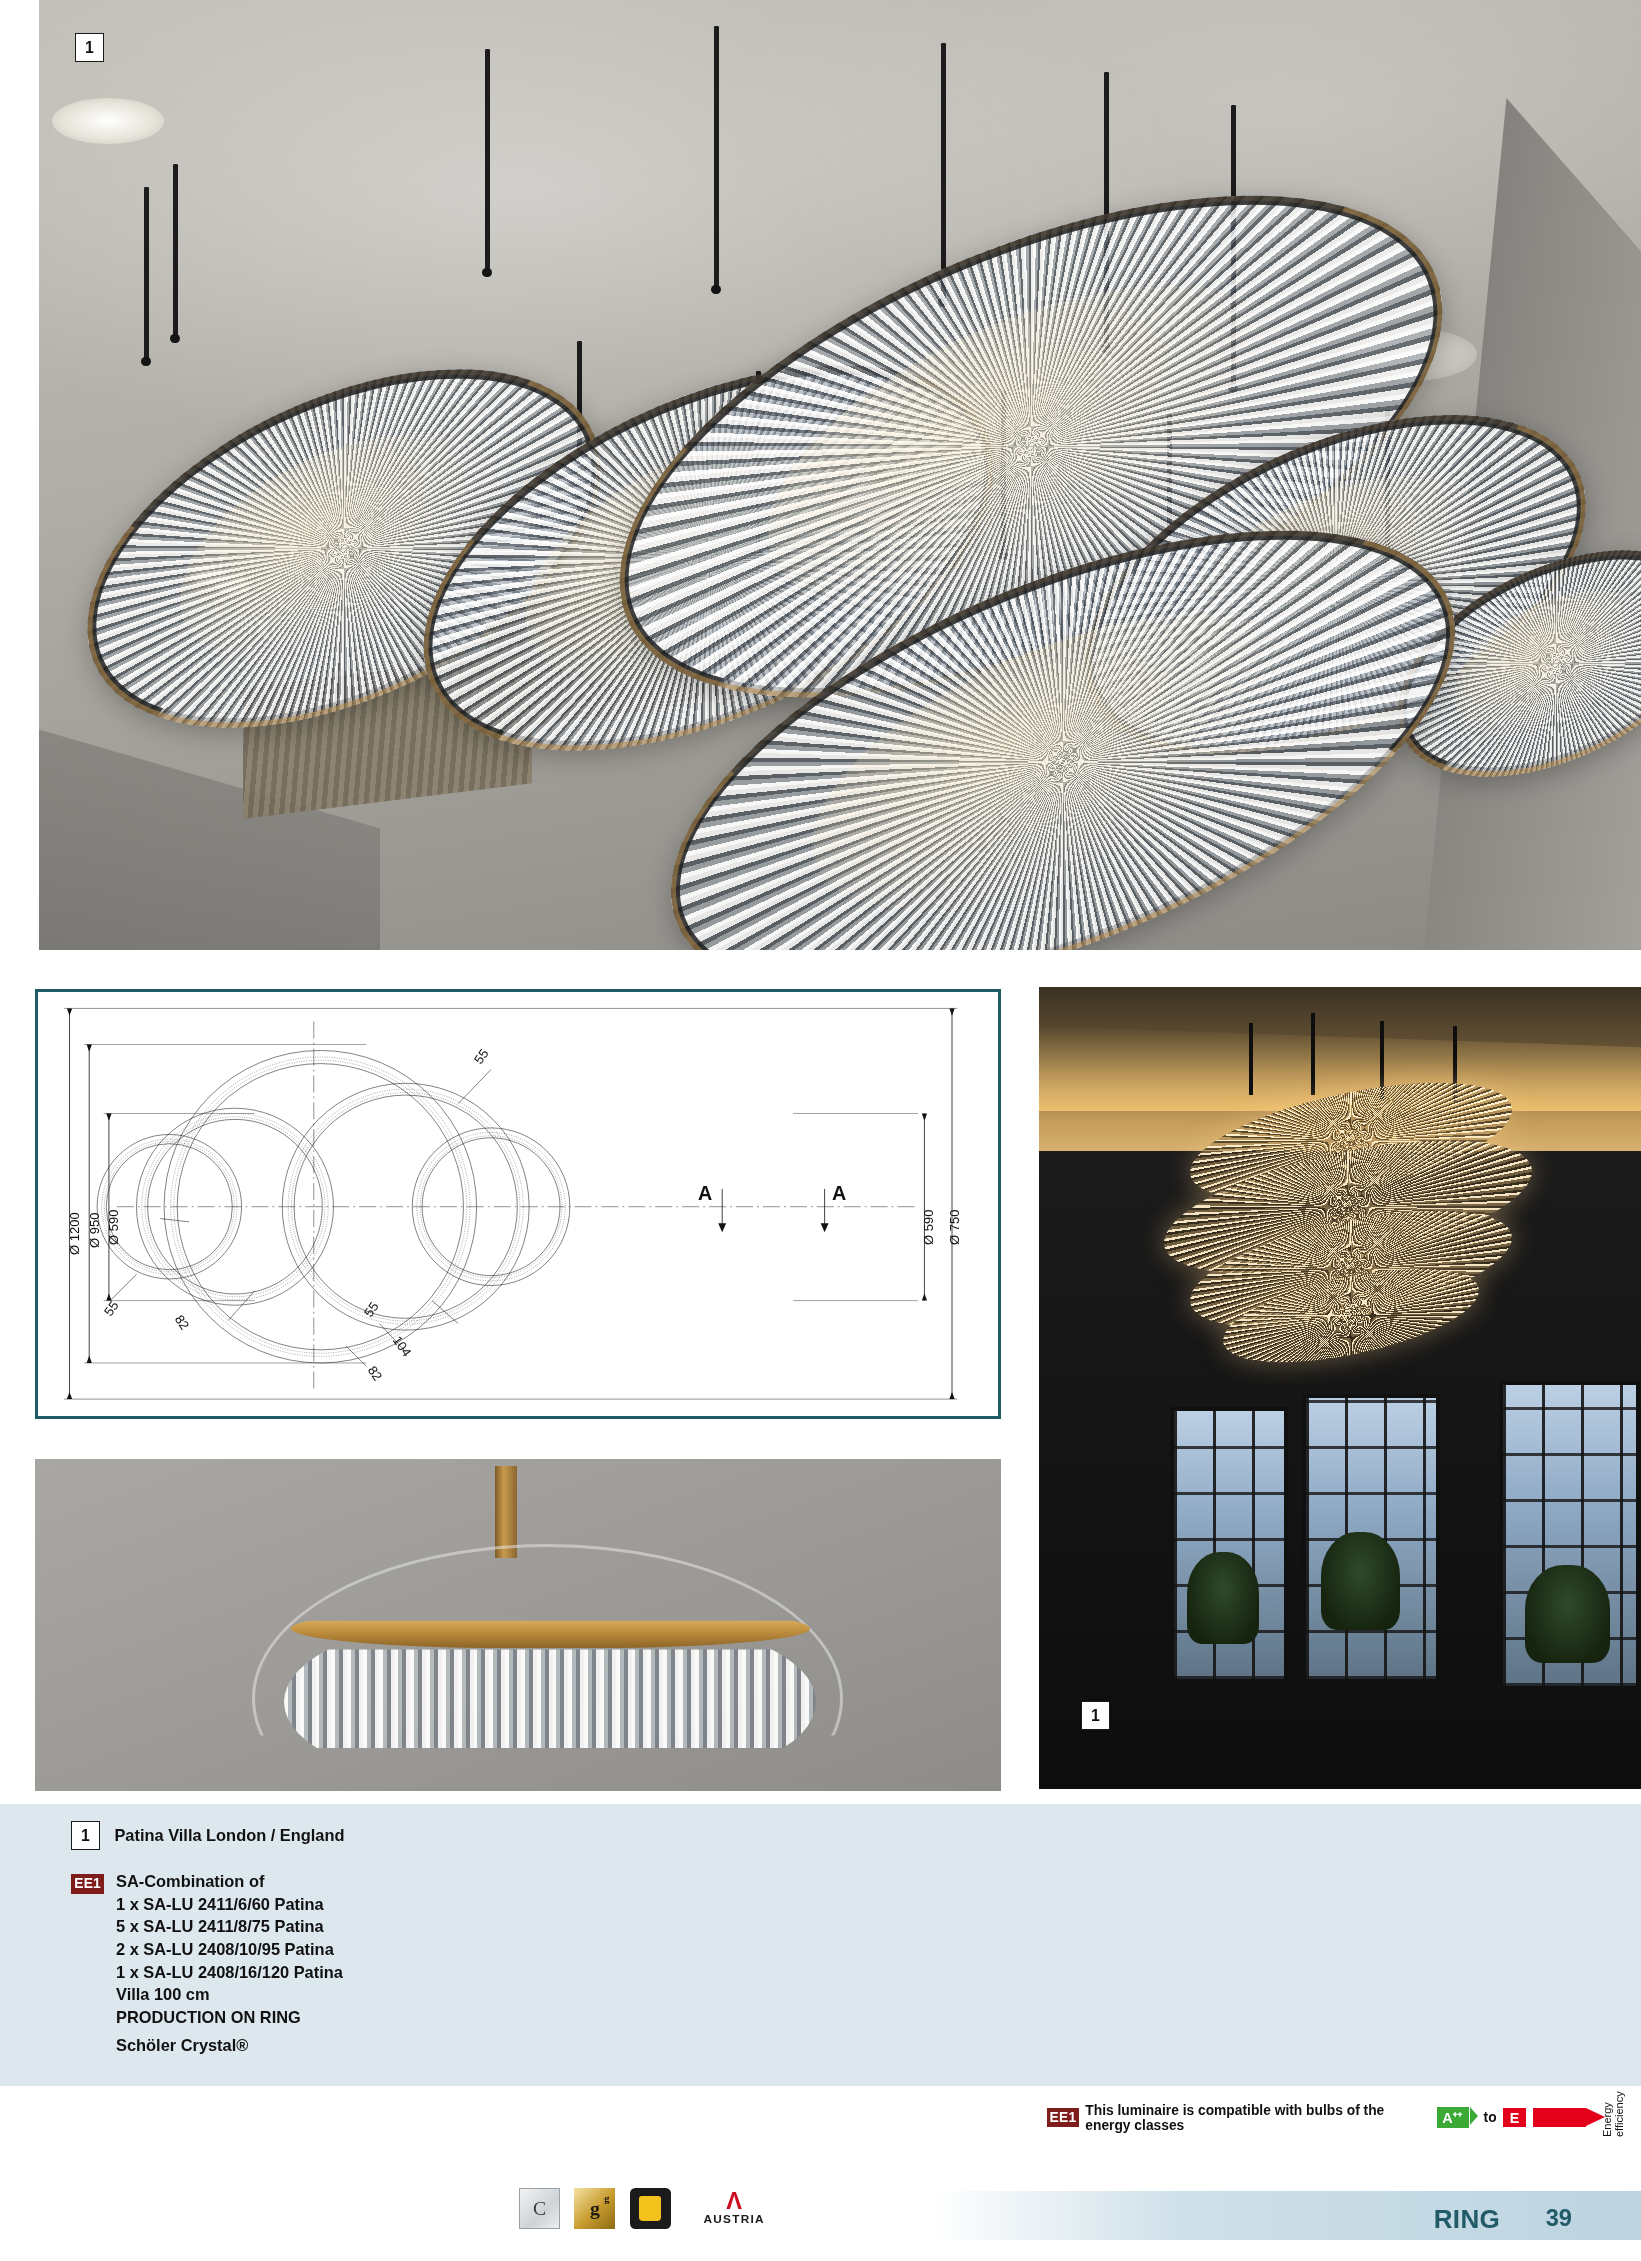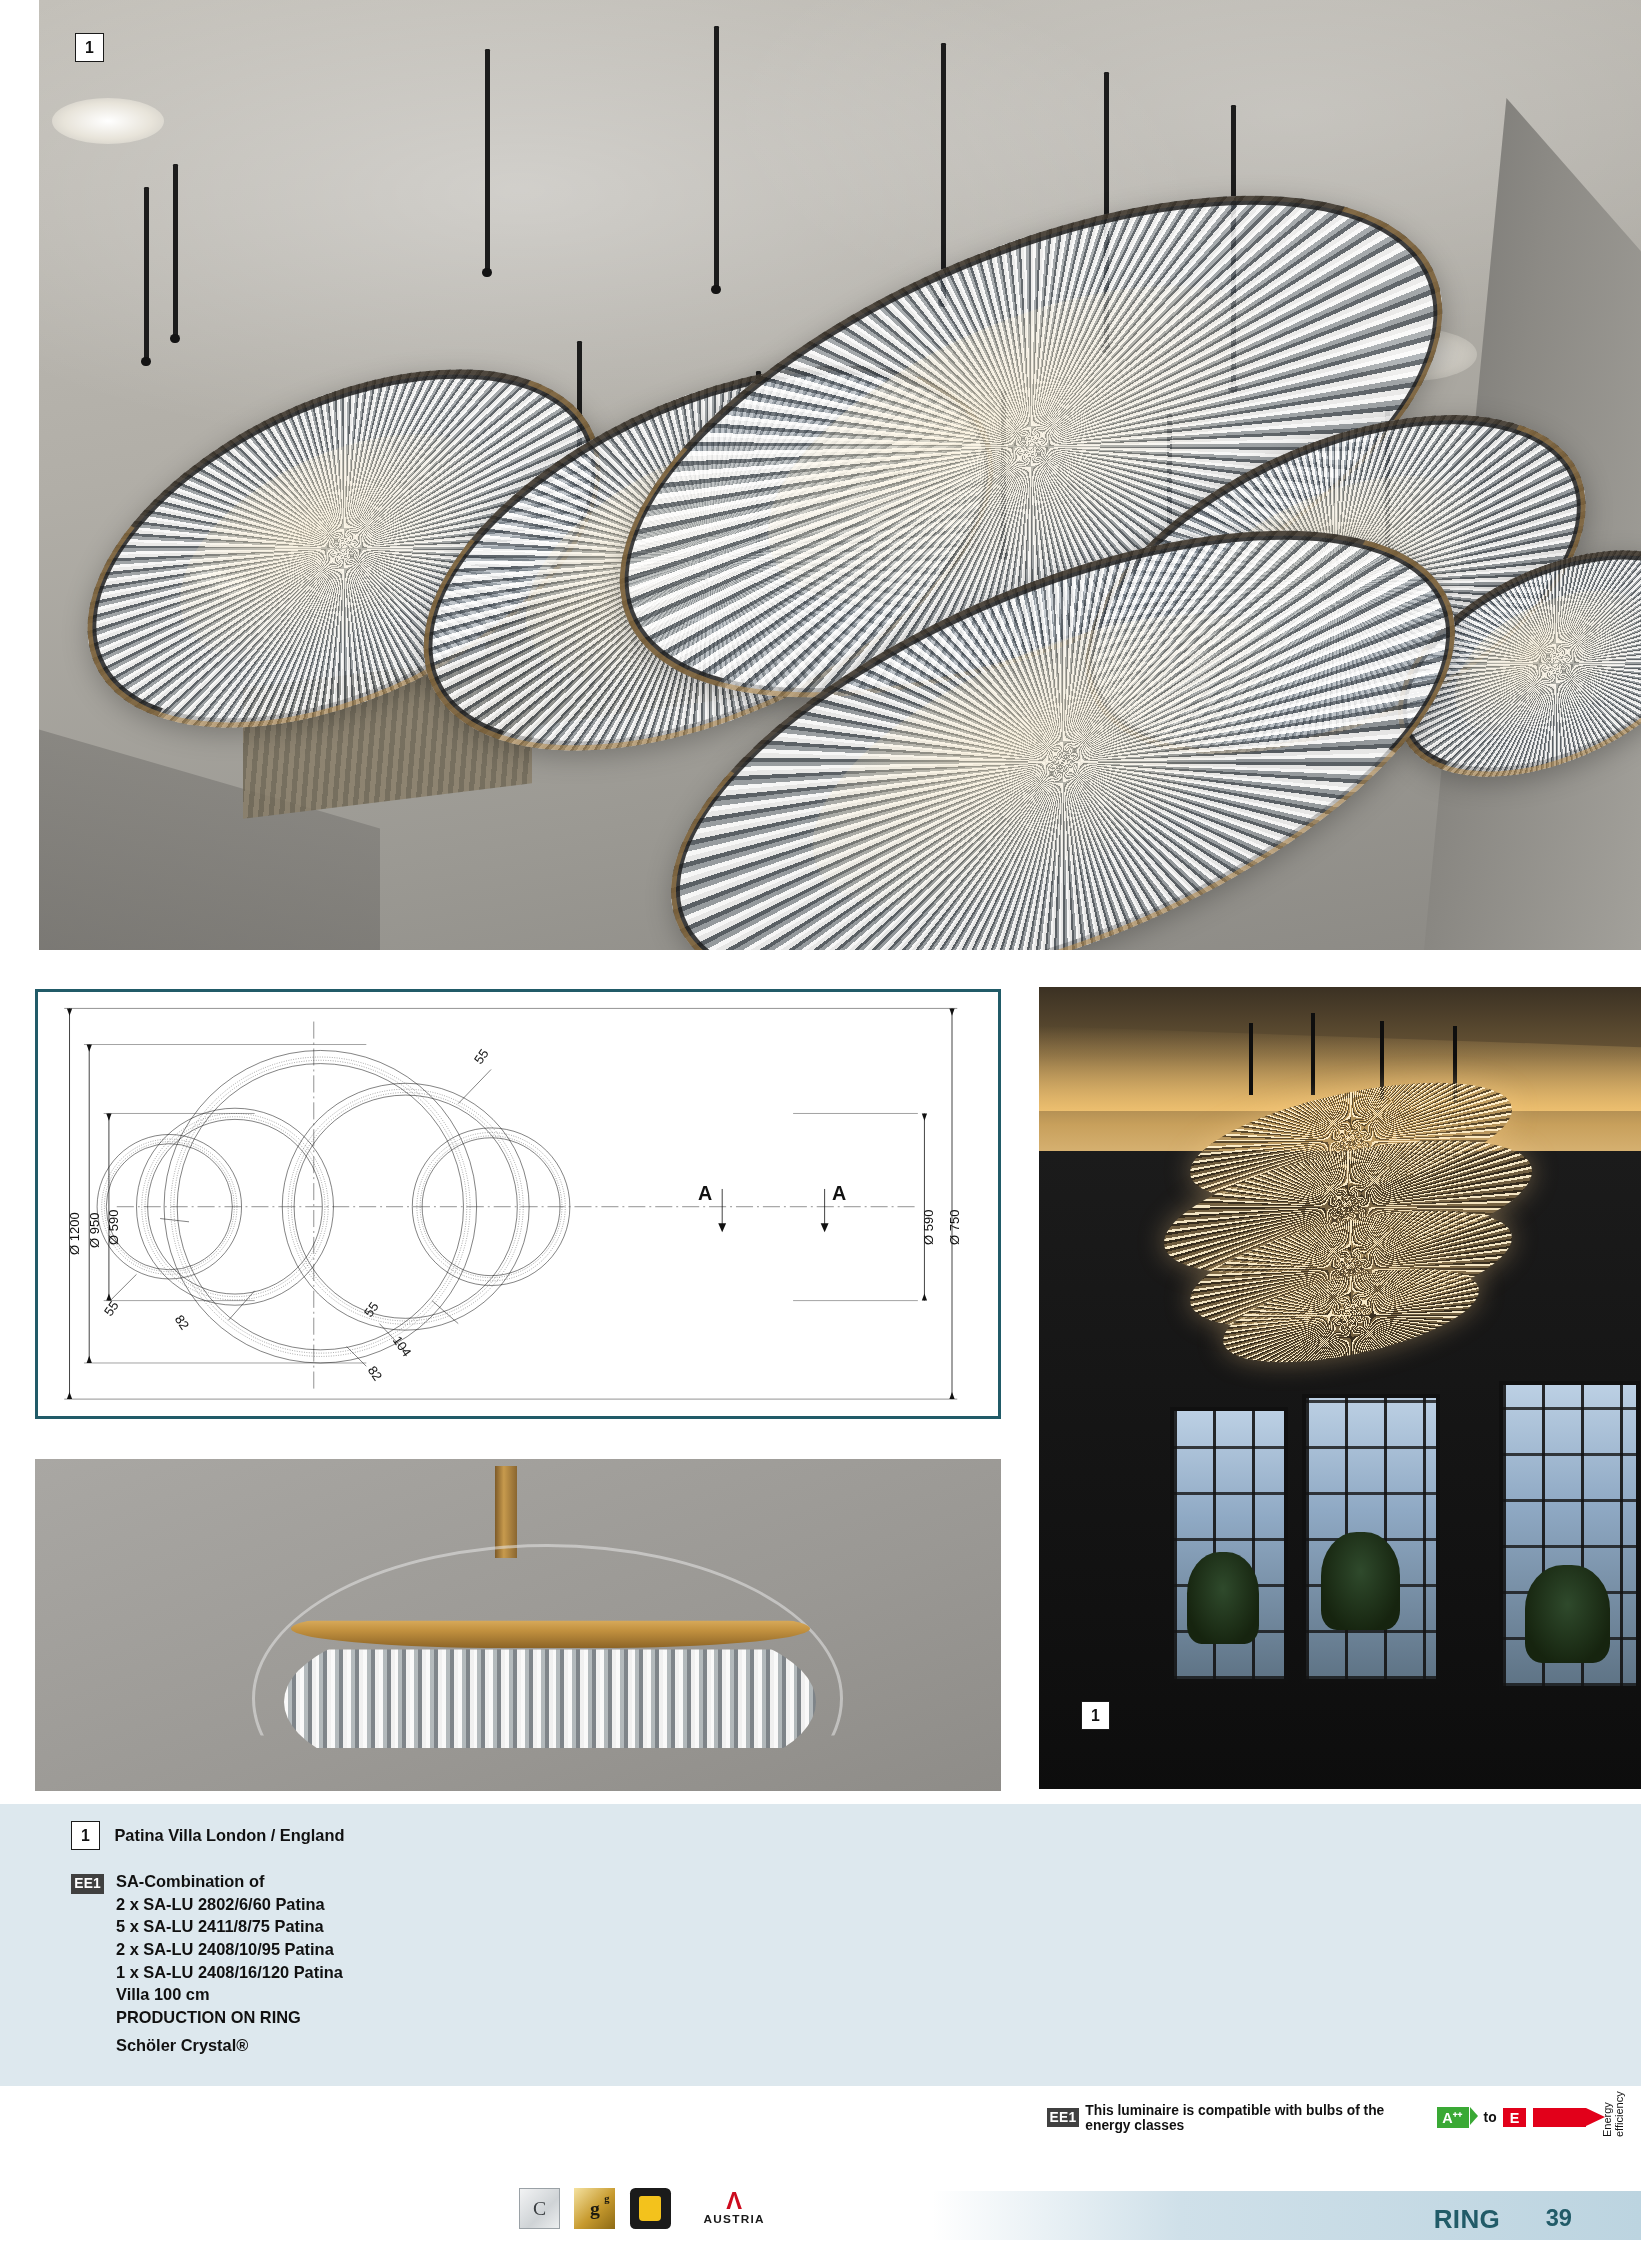--- a/index.html
+++ b/index.html
@@ -206,21 +206,21 @@
   }
   .num-box {
     display: inline-flex; align-items: center; justify-content: center;
     width: 29px; height: 29px;
     border: 1.3px solid #1a1a1a; background: #ffffff;
     font-size: 15.8px; font-weight: 600; color: #111;
   }
   .ee-box {
     display: inline-flex; align-items: center; justify-content: center;
     min-width: 31.5px; height: 19.7px; padding: 0 3.3px;
-    background: #404040; color: #ffffff;
+    background: #7f1d1d; color: #ffffff;
     font-size: 13.8px; font-weight: 700; letter-spacing: 0.2px;
   }
   .cap-line {
     font-size: 16.4px; font-weight: 700; color: #111; line-height: 1.38;
     font-family: "Liberation Sans", sans-serif;
   }
 
   
   .energy-row {
     position: absolute; right: 15.8px; top: 2098px; width: 578px; height: 39px;
@@ -515,21 +515,21 @@
     <span class="num-box">1</span>
     <span class="cap-line">Patina Villa London / England</span>
   </div>
 
   <div style="position:absolute;left:71px;top:70px;">
     <span class="ee-box">EE1</span>
   </div>
 
   <div style="position:absolute;left:116px;top:66px;">
     <div class="cap-line">SA-Combination of</div>
-    <div class="cap-line">2 x SA-LU 2802/6/60 Patina</div>
+    <div class="cap-line">1 x SA-LU 2411/6/60 Patina</div>
     <div class="cap-line">5 x SA-LU 2411/8/75 Patina</div>
     <div class="cap-line">2 x SA-LU 2408/10/95 Patina</div>
     <div class="cap-line">1 x SA-LU 2408/16/120 Patina</div>
     <div class="cap-line">Villa 100 cm</div>
     <div class="cap-line">PRODUCTION ON RING</div>
     <div class="cap-line" style="margin-top:6px;">Schöler Crystal®</div>
   </div>
 </div>
 
 <div class="energy-row">

